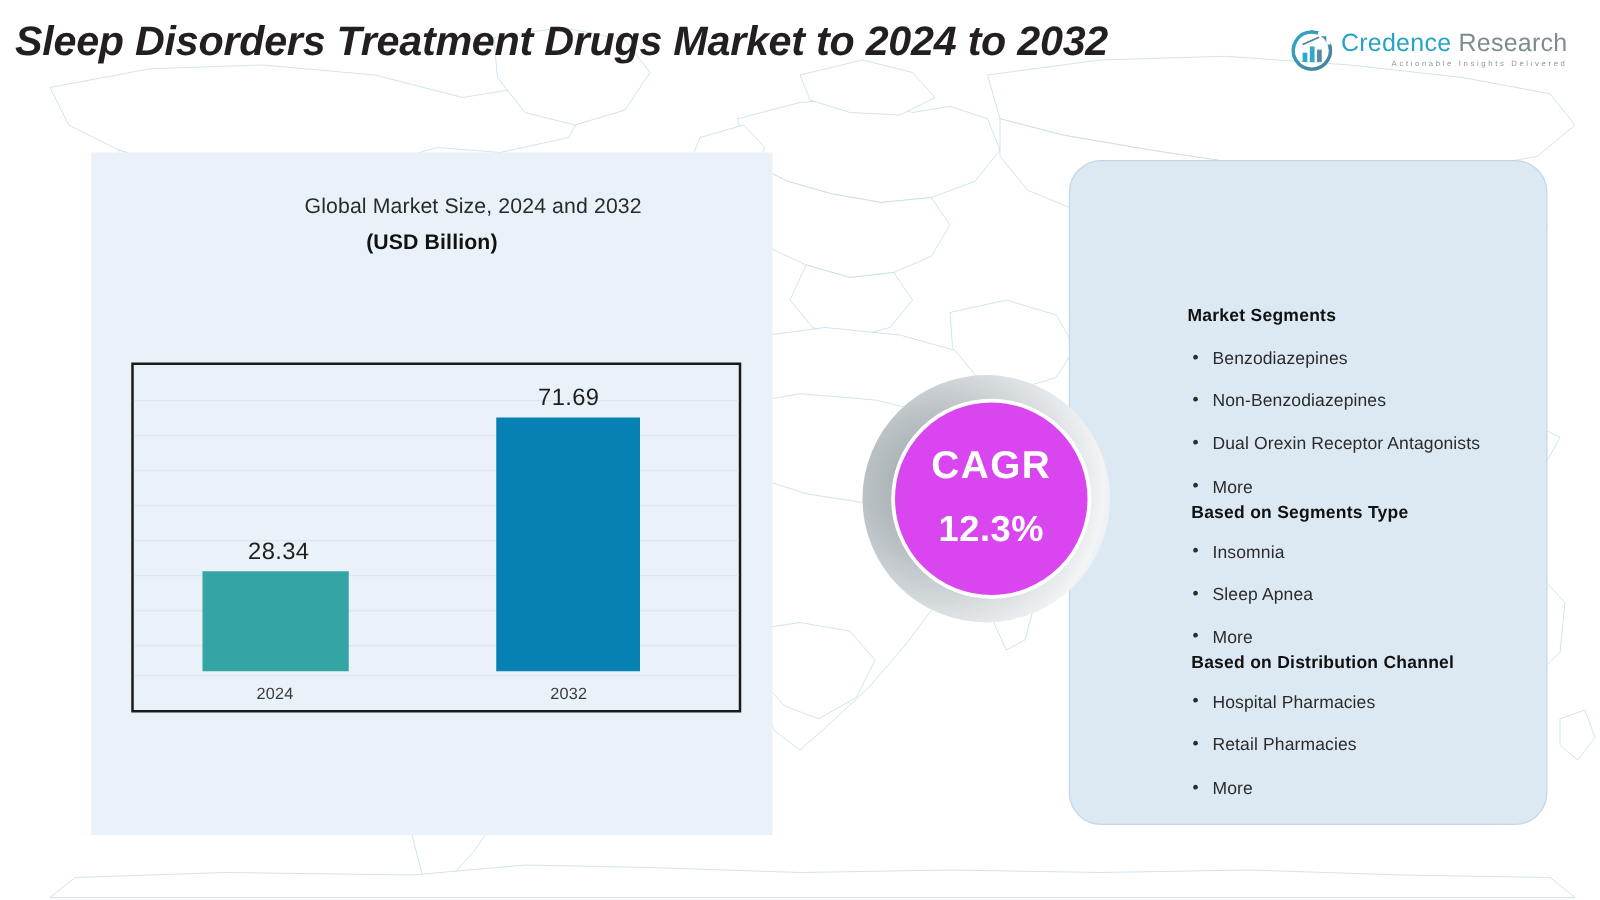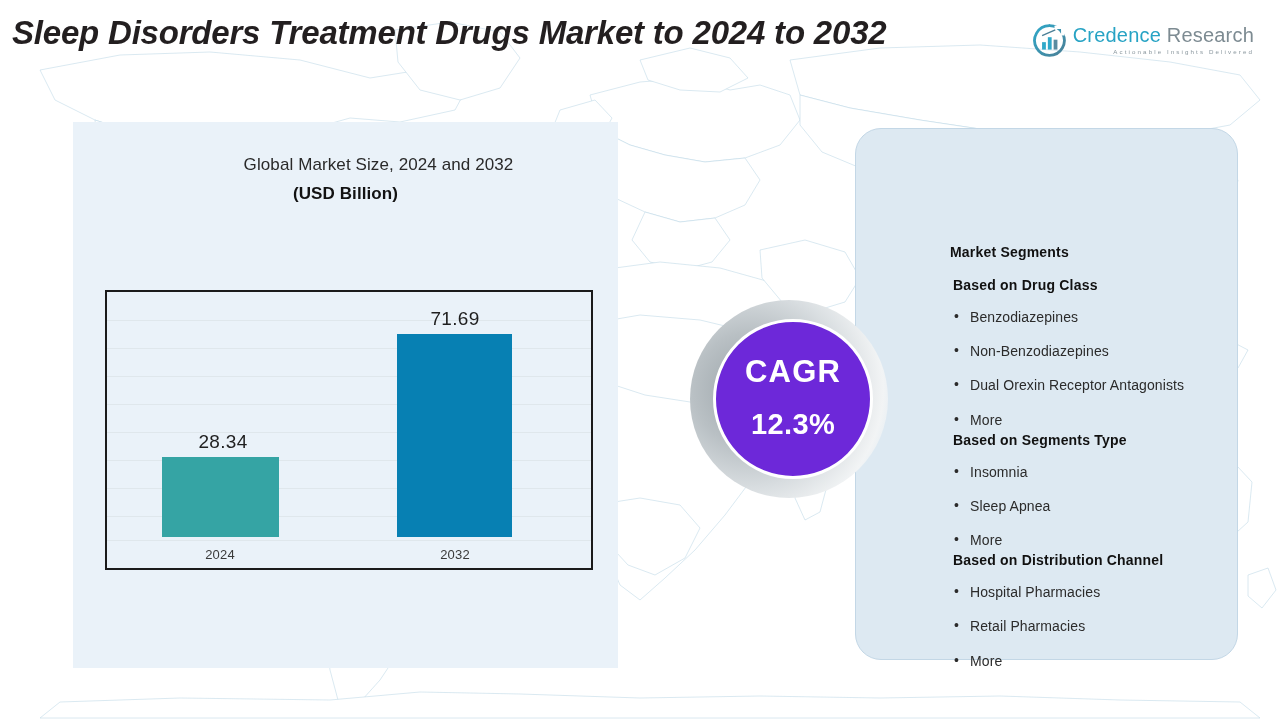--- a/index.html
+++ b/index.html
@@ -90,21 +90,21 @@
   .x-2032{left:283px;width:130px;}
 
   
   .cagr-halo{
     position:absolute;left:690px;top:300px;width:198px;height:198px;z-index:4;
     border-radius:50%;
     background:radial-gradient(circle at 30% 45%, #9aa3a8 0%, #b9c0c4 32%, #d8dde0 56%, #f2f4f5 76%, rgba(255,255,255,0) 88%);
   }
   .cagr-circle{
     position:absolute;left:713px;top:319px;width:160px;height:160px;z-index:5;
-    border-radius:50%;background:#6d28d9;
+    border-radius:50%;background:#d946ef;
     border:3px solid #ffffff;
     box-sizing:border-box;
     display:flex;flex-direction:column;align-items:center;justify-content:center;
     color:#ffffff;
   }
   .cagr-word{font-size:31px;font-weight:bold;letter-spacing:1.2px;line-height:1.05;}
   .cagr-value{font-size:29px;font-weight:bold;letter-spacing:.4px;line-height:1.2;margin-top:18px;}
 
   
   .right-panel{
@@ -251,21 +251,20 @@
   <div class="cagr-word">CAGR</div>
   <div class="cagr-value">12.3%</div>
 </div>
 
 <div class="right-panel"></div>
 
 <div class="seg-inner">
   <div class="seg-head">Market Segments</div>
 
   <div>
-    <div class="seg-group-title"> Based on Drug Class</div>
     <ul class="seg-list">
       <li class="seg-item">Benzodiazepines</li>
       <li class="seg-item">Non-Benzodiazepines</li>
       <li class="seg-item">Dual Orexin Receptor Antagonists</li>
       <li class="seg-item">More</li>
     </ul>
   </div>
 
   <div>
     <div class="seg-group-title">Based on Segments Type</div>

